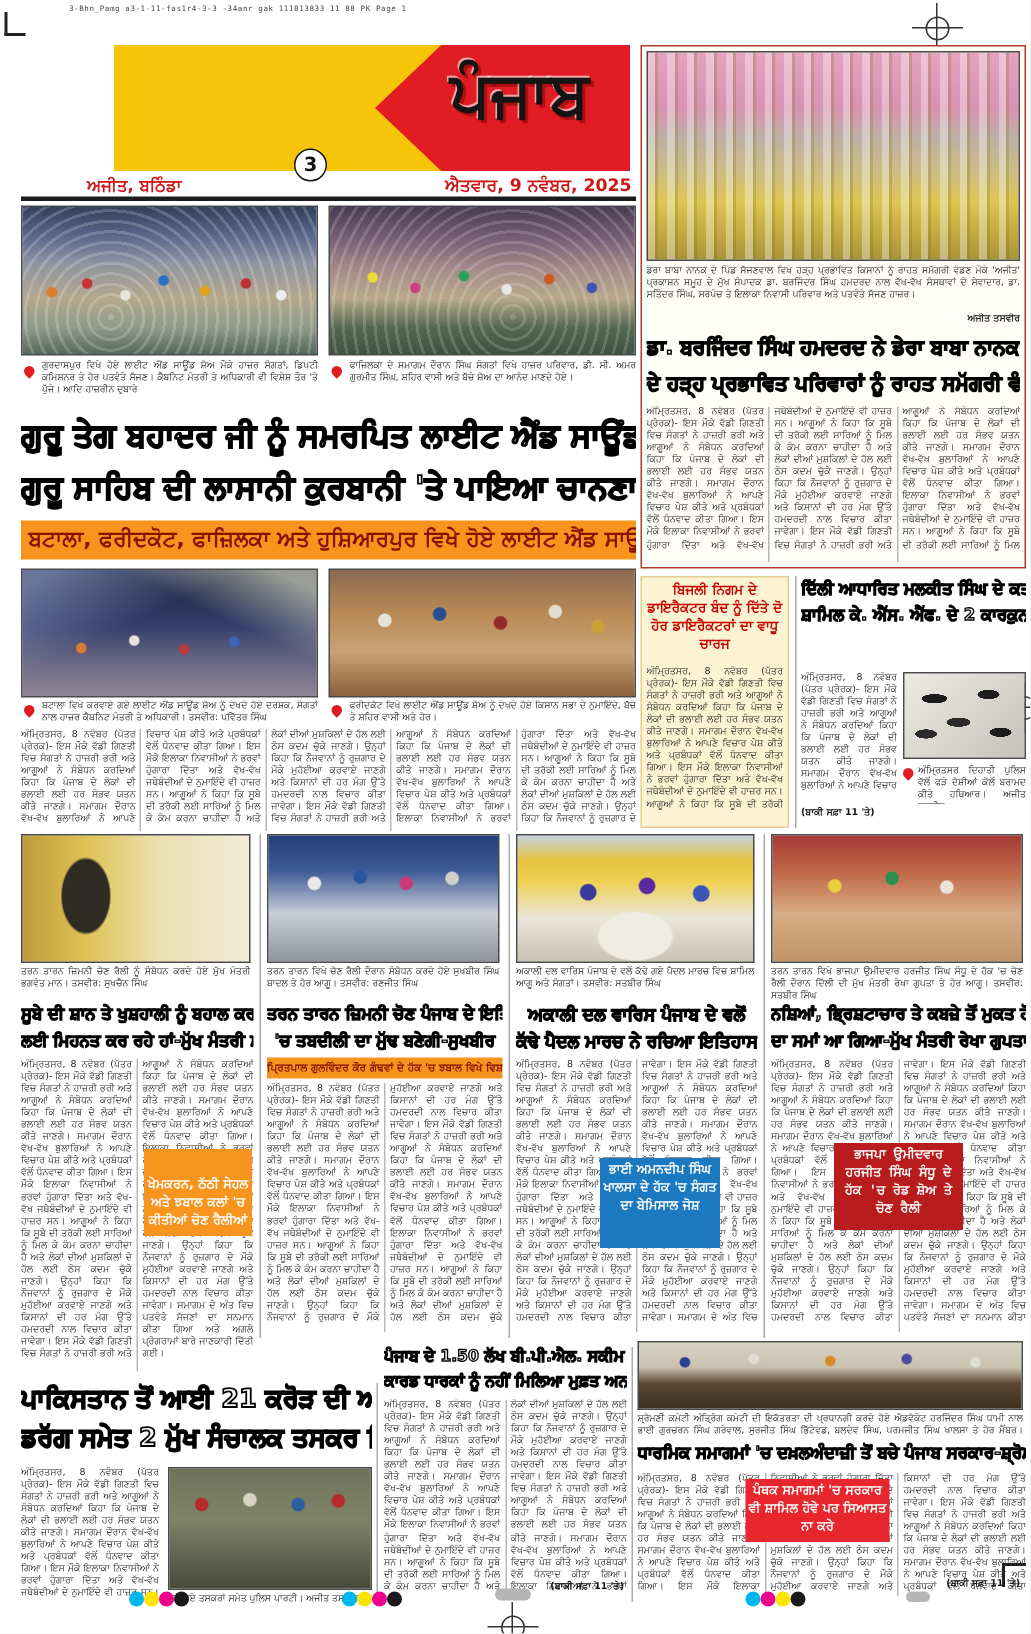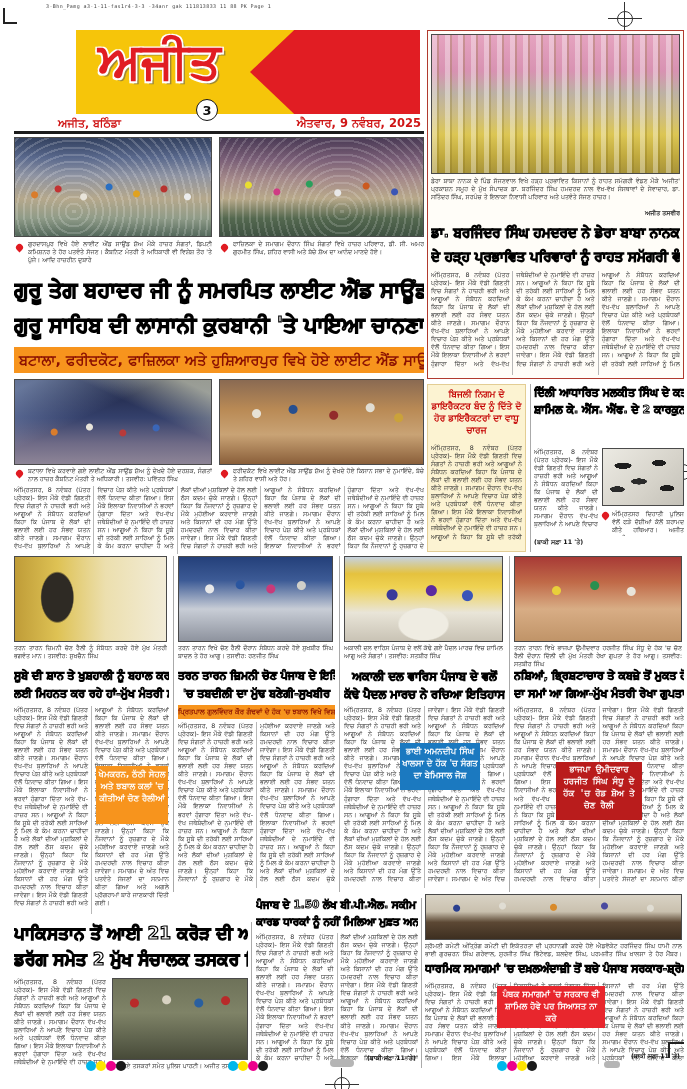--- a/index.html
+++ b/index.html
@@ -134,21 +134,21 @@
       <div class="v"></div>
   </div>
   <div class="abs reg" style="left:666px;top:455px;" data-name="registration-mark-icon">
     <div class="c"></div>
       <div class="h"></div>
       <div class="v"></div>
   </div>
 
   <div class="abs mastY" data-name="masthead-yellow-panel"></div>
   <div class="abs mastR" data-name="masthead-red-panel"></div>
-  <div class="abs mastAjit" data-name="masthead-title-ajit">ਅਜੀਤ</div>
+  <div class="abs mastPunjab" data-name="masthead-title-punjab">ਪੰਜਾਬ</div>
   <div class="abs edition" data-name="edition-label">ਅਜੀਤ, ਬਠਿੰਡਾ</div>
   <div class="abs pgcirc" data-name="page-number-badge">3</div>
   <div class="abs mdate" data-name="masthead-date">ਐਤਵਾਰ, 9 ਨਵੰਬਰ, 2025</div>
 
   <div class="abs" style="left:14px;top:131px;width:410px;height:3px;background:#1c1c1c;" data-name="section-rule"></div>
   <div class="abs photo ph-crowd1" style="left:14px;top:137px;width:198px;height:100px;" data-name="photo-crowd-gurdaspur"></div>
   <div class="abs photo ph-crowd2" style="left:219px;top:137px;width:205px;height:100px;" data-name="photo-crowd-fazilka"></div>
   <div class="abs bullet" style="left:16px;top:244px;" data-name="caption-bullet-icon"></div>
   <div class="abs cap" style="left:28px;top:240px;width:184px;height:28px;" data-name="photo-caption">ਗੁਰਦਾਸਪੁਰ ਵਿਖੇ ਹੋਏ ਲਾਈਟ ਐਂਡ ਸਾਊਂਡ ਸ਼ੋਅ ਮੌਕੇ ਹਾਜ਼ਰ ਸੰਗਤਾਂ, ਡਿਪਟੀ ਕਮਿਸ਼ਨਰ ਤੇ ਹੋਰ ਪਤਵੰਤੇ ਸੱਜਣ। ਕੈਬਨਿਟ ਮੰਤਰੀ ਤੇ ਅਧਿਕਾਰੀ ਵੀ ਵਿਸ਼ੇਸ਼ ਤੌਰ 'ਤੇ ਪੁੱਜੇ। ਆਦਿ ਹਾਜ਼ਰੀਨ ਦੁਬਾਰੇ</div>
   <div class="abs bullet" style="left:221px;top:244px;" data-name="caption-bullet-icon"></div>
@@ -192,39 +192,39 @@
   <div class="abs vr" style="left:173px;top:556px;height:336px;" data-name="column-rule"></div>
   <div class="abs vr" style="left:339px;top:556px;height:336px;" data-name="column-rule"></div>
   <div class="abs vr" style="left:509px;top:556px;height:336px;" data-name="column-rule"></div>
 
   <div class="abs" style="left:14px;top:556px;width:155px;height:362px;" data-name="mid-story-1">
     <div class="photo ph-rally1" style="width:153px;height:86px;" data-name="photo-cm-mann-rally"></div>
     <div class="cap" style="width:153px;height:23px;margin-top:2px;" data-name="photo-caption">ਤਰਨ ਤਾਰਨ ਜ਼ਿਮਨੀ ਚੋਣ ਰੈਲੀ ਨੂੰ ਸੰਬੋਧਨ ਕਰਦੇ ਹੋਏ ਮੁੱਖ ਮੰਤਰੀ ਭਗਵੰਤ ਮਾਨ।  ਤਸਵੀਰ: ਸੁਖਚੈਨ ਸਿੰਘ</div>
     <div class="hl" style="font-size:11px;line-height:18px;height:18px;-webkit-text-stroke:0.9px #000;" data-name="mid-story-1-headline1">ਸੂਬੇ ਦੀ ਸ਼ਾਨ ਤੇ ਖੁਸ਼ਹਾਲੀ ਨੂੰ ਬਹਾਲ ਕਰਨ</div>
     <div class="hl" style="font-size:11px;line-height:18px;height:18px;-webkit-text-stroke:0.9px #000;" data-name="mid-story-1-headline2">ਲਈ ਮਿਹਨਤ ਕਰ ਰਹੇ ਹਾਂ-ਮੁੱਖ ਮੰਤਰੀ ਮਾਨ</div>
     <div class="body" style="width:155px;height:208px;column-count:2;margin-top:3px;" data-name="mid-story-1-body">ਅੰਮ੍ਰਿਤਸਰ, 8 ਨਵੰਬਰ (ਪੱਤਰ ਪ੍ਰੇਰਕ)- ਇਸ ਮੌਕੇ ਵੱਡੀ ਗਿਣਤੀ ਵਿਚ ਸੰਗਤਾਂ ਨੇ ਹਾਜ਼ਰੀ ਭਰੀ ਅਤੇ ਆਗੂਆਂ ਨੇ ਸੰਬੋਧਨ ਕਰਦਿਆਂ ਕਿਹਾ ਕਿ ਪੰਜਾਬ ਦੇ ਲੋਕਾਂ ਦੀ ਭਲਾਈ ਲਈ ਹਰ ਸੰਭਵ ਯਤਨ ਕੀਤੇ ਜਾਣਗੇ। ਸਮਾਗਮ ਦੌਰਾਨ ਵੱਖ-ਵੱਖ ਬੁਲਾਰਿਆਂ ਨੇ ਆਪਣੇ ਵਿਚਾਰ ਪੇਸ਼ ਕੀਤੇ ਅਤੇ ਪ੍ਰਬੰਧਕਾਂ ਵੱਲੋਂ ਧੰਨਵਾਦ ਕੀਤਾ ਗਿਆ। ਇਸ ਮੌਕੇ ਇਲਾਕਾ ਨਿਵਾਸੀਆਂ ਨੇ ਭਰਵਾਂ ਹੁੰਗਾਰਾ ਦਿੱਤਾ ਅਤੇ ਵੱਖ-ਵੱਖ ਜਥੇਬੰਦੀਆਂ ਦੇ ਨੁਮਾਇੰਦੇ ਵੀ ਹਾਜ਼ਰ ਸਨ। ਆਗੂਆਂ ਨੇ ਕਿਹਾ ਕਿ ਸੂਬੇ ਦੀ ਤਰੱਕੀ ਲਈ ਸਾਰਿਆਂ ਨੂੰ ਮਿਲ ਕੇ ਕੰਮ ਕਰਨਾ ਚਾਹੀਦਾ ਹੈ ਅਤੇ ਲੋਕਾਂ ਦੀਆਂ ਮੁਸ਼ਕਿਲਾਂ ਦੇ ਹੱਲ ਲਈ ਠੋਸ ਕਦਮ ਚੁੱਕੇ ਜਾਣਗੇ। ਉਨ੍ਹਾਂ ਕਿਹਾ ਕਿ ਨੌਜਵਾਨਾਂ ਨੂੰ ਰੁਜ਼ਗਾਰ ਦੇ ਮੌਕੇ ਮੁਹੱਈਆ ਕਰਵਾਏ ਜਾਣਗੇ ਅਤੇ ਕਿਸਾਨਾਂ ਦੀ ਹਰ ਮੰਗ ਉੱਤੇ ਹਮਦਰਦੀ ਨਾਲ ਵਿਚਾਰ ਕੀਤਾ ਜਾਵੇਗਾ। ਇਸ ਮੌਕੇ ਵੱਡੀ ਗਿਣਤੀ ਵਿਚ ਸੰਗਤਾਂ ਨੇ ਹਾਜ਼ਰੀ ਭਰੀ ਅਤੇ ਆਗੂਆਂ ਨੇ ਸੰਬੋਧਨ ਕਰਦਿਆਂ ਕਿਹਾ ਕਿ ਪੰਜਾਬ ਦੇ ਲੋਕਾਂ ਦੀ ਭਲਾਈ ਲਈ ਹਰ ਸੰਭਵ ਯਤਨ ਕੀਤੇ ਜਾਣਗੇ। ਸਮਾਗਮ ਦੌਰਾਨ ਵੱਖ-ਵੱਖ ਬੁਲਾਰਿਆਂ ਨੇ ਆਪਣੇ ਵਿਚਾਰ ਪੇਸ਼ ਕੀਤੇ ਅਤੇ ਪ੍ਰਬੰਧਕਾਂ ਵੱਲੋਂ ਧੰਨਵਾਦ ਕੀਤਾ ਗਿਆ। ਇਲਾਕਾ ਨਿਵਾਸੀਆਂ ਨੇ ਭਰਵਾਂ ਹੁੰਗਾਰਾ ਦਿੱਤਾ ਅਤੇ ਵੱਖ-ਵੱਖ ਜਥੇਬੰਦੀਆਂ ਦੇ ਨੁਮਾਇੰਦੇ ਵੀ ਹਾਜ਼ਰ ਸਨ। ਆਗੂਆਂ ਨੇ ਕਿਹਾ ਕਿ ਸੂਬੇ ਦੀ ਤਰੱਕੀ ਲਈ ਸਾਰਿਆਂ ਨੂੰ ਮਿਲ ਕੇ ਕੰਮ ਕਰਨਾ ਚਾਹੀਦਾ ਹੈ ਅਤੇ ਲੋਕਾਂ ਦੀਆਂ ਮੁਸ਼ਕਿਲਾਂ ਦੇ ਹੱਲ ਲਈ ਠੋਸ ਕਦਮ ਚੁੱਕੇ ਜਾਣਗੇ। ਉਨ੍ਹਾਂ ਕਿਹਾ ਕਿ ਨੌਜਵਾਨਾਂ ਨੂੰ ਰੁਜ਼ਗਾਰ ਦੇ ਮੌਕੇ ਮੁਹੱਈਆ ਕਰਵਾਏ ਜਾਣਗੇ ਅਤੇ ਕਿਸਾਨਾਂ ਦੀ ਹਰ ਮੰਗ ਉੱਤੇ ਹਮਦਰਦੀ ਨਾਲ ਵਿਚਾਰ ਕੀਤਾ ਜਾਵੇਗਾ। ਸਮਾਗਮ ਦੇ ਅੰਤ ਵਿਚ ਪਤਵੰਤੇ ਸੱਜਣਾਂ ਦਾ ਸਨਮਾਨ ਕੀਤਾ ਗਿਆ ਅਤੇ ਅਗਲੇ ਪ੍ਰੋਗਰਾਮਾਂ ਬਾਰੇ ਜਾਣਕਾਰੀ ਦਿੱਤੀ ਗਈ।</div>
-    <div class="boxtxt" style="position:absolute;left:82px;top:210px;width:72px;height:58px;background:#f7941d;color:#fff;font-size:8.5px;line-height:1.4;padding:3px 2px;" data-name="mid-story-1-highlight-box">ਖੇਮਕਰਨ, ਠੱਠੀ ਸੇਹਲ ਅਤੇ ਝਬਾਲ ਕਲਾਂ 'ਚ ਕੀਤੀਆਂ ਚੋਣ ਰੈਲੀਆਂ</div>
+    <div class="boxtxt" style="position:absolute;left:82px;top:210px;width:72px;height:58px;background:#f7941d;color:#fff;font-size:8.5px;line-height:1.4;padding:19px 2px;" data-name="mid-story-1-highlight-box">ਖੇਮਕਰਨ, ਠੱਠੀ ਸੇਹਲ ਅਤੇ ਝਬਾਲ ਕਲਾਂ 'ਚ ਕੀਤੀਆਂ ਚੋਣ ਰੈਲੀਆਂ</div>
   </div>
 
   <div class="abs" style="left:178px;top:556px;width:157px;height:336px;" data-name="mid-story-2">
     <div class="photo ph-stage2" style="width:155px;height:86px;" data-name="photo-sukhbir-rally"></div>
     <div class="cap" style="width:155px;height:23px;margin-top:2px;" data-name="photo-caption">ਤਰਨ ਤਾਰਨ ਵਿਖੇ ਚੋਣ ਰੈਲੀ ਦੌਰਾਨ ਸੰਬੋਧਨ ਕਰਦੇ ਹੋਏ ਸੁਖਬੀਰ ਸਿੰਘ ਬਾਦਲ ਤੇ ਹੋਰ ਆਗੂ।  ਤਸਵੀਰ: ਰਣਜੀਤ ਸਿੰਘ</div>
     <div class="hl" style="font-size:11px;line-height:18px;height:18px;-webkit-text-stroke:0.9px #000;" data-name="mid-story-2-headline1">ਤਰਨ ਤਾਰਨ ਜ਼ਿਮਨੀ ਚੋਣ ਪੰਜਾਬ ਦੇ ਇਤਿਹਾਸ</div>
     <div class="hl" style="font-size:11px;line-height:18px;height:18px;-webkit-text-stroke:0.9px #000;" data-name="mid-story-2-headline2">'ਚ ਤਬਦੀਲੀ ਦਾ ਮੁੱਢ ਬਣੇਗੀ-ਸੁਖਬੀਰ</div>
     <div class="subbar" style="height:14px;font-size:7px;line-height:14px;text-align:center;margin-top:2px;" data-name="mid-story-2-subhead">ਪ੍ਰਿਤਪਾਲ ਗੁਲਵਿੰਦਰ ਕੌਰ ਗੰਢਵਾਂ ਦੇ ਹੱਕ 'ਚ ਝਬਾਲ ਵਿਖੇ ਵਿਸ਼ਾਲ ਰੋਸ ਰੈਲੀ</div>
     <div class="body" style="width:157px;height:166px;column-count:2;margin-top:3px;" data-name="mid-story-2-body">ਅੰਮ੍ਰਿਤਸਰ, 8 ਨਵੰਬਰ (ਪੱਤਰ ਪ੍ਰੇਰਕ)- ਇਸ ਮੌਕੇ ਵੱਡੀ ਗਿਣਤੀ ਵਿਚ ਸੰਗਤਾਂ ਨੇ ਹਾਜ਼ਰੀ ਭਰੀ ਅਤੇ ਆਗੂਆਂ ਨੇ ਸੰਬੋਧਨ ਕਰਦਿਆਂ ਕਿਹਾ ਕਿ ਪੰਜਾਬ ਦੇ ਲੋਕਾਂ ਦੀ ਭਲਾਈ ਲਈ ਹਰ ਸੰਭਵ ਯਤਨ ਕੀਤੇ ਜਾਣਗੇ। ਸਮਾਗਮ ਦੌਰਾਨ ਵੱਖ-ਵੱਖ ਬੁਲਾਰਿਆਂ ਨੇ ਆਪਣੇ ਵਿਚਾਰ ਪੇਸ਼ ਕੀਤੇ ਅਤੇ ਪ੍ਰਬੰਧਕਾਂ ਵੱਲੋਂ ਧੰਨਵਾਦ ਕੀਤਾ ਗਿਆ। ਇਸ ਮੌਕੇ ਇਲਾਕਾ ਨਿਵਾਸੀਆਂ ਨੇ ਭਰਵਾਂ ਹੁੰਗਾਰਾ ਦਿੱਤਾ ਅਤੇ ਵੱਖ-ਵੱਖ ਜਥੇਬੰਦੀਆਂ ਦੇ ਨੁਮਾਇੰਦੇ ਵੀ ਹਾਜ਼ਰ ਸਨ। ਆਗੂਆਂ ਨੇ ਕਿਹਾ ਕਿ ਸੂਬੇ ਦੀ ਤਰੱਕੀ ਲਈ ਸਾਰਿਆਂ ਨੂੰ ਮਿਲ ਕੇ ਕੰਮ ਕਰਨਾ ਚਾਹੀਦਾ ਹੈ ਅਤੇ ਲੋਕਾਂ ਦੀਆਂ ਮੁਸ਼ਕਿਲਾਂ ਦੇ ਹੱਲ ਲਈ ਠੋਸ ਕਦਮ ਚੁੱਕੇ ਜਾਣਗੇ। ਉਨ੍ਹਾਂ ਕਿਹਾ ਕਿ ਨੌਜਵਾਨਾਂ ਨੂੰ ਰੁਜ਼ਗਾਰ ਦੇ ਮੌਕੇ ਮੁਹੱਈਆ ਕਰਵਾਏ ਜਾਣਗੇ ਅਤੇ ਕਿਸਾਨਾਂ ਦੀ ਹਰ ਮੰਗ ਉੱਤੇ ਹਮਦਰਦੀ ਨਾਲ ਵਿਚਾਰ ਕੀਤਾ ਜਾਵੇਗਾ। ਇਸ ਮੌਕੇ ਵੱਡੀ ਗਿਣਤੀ ਵਿਚ ਸੰਗਤਾਂ ਨੇ ਹਾਜ਼ਰੀ ਭਰੀ ਅਤੇ ਆਗੂਆਂ ਨੇ ਸੰਬੋਧਨ ਕਰਦਿਆਂ ਕਿਹਾ ਕਿ ਪੰਜਾਬ ਦੇ ਲੋਕਾਂ ਦੀ ਭਲਾਈ ਲਈ ਹਰ ਸੰਭਵ ਯਤਨ ਕੀਤੇ ਜਾਣਗੇ। ਸਮਾਗਮ ਦੌਰਾਨ ਵੱਖ-ਵੱਖ ਬੁਲਾਰਿਆਂ ਨੇ ਆਪਣੇ ਵਿਚਾਰ ਪੇਸ਼ ਕੀਤੇ ਅਤੇ ਪ੍ਰਬੰਧਕਾਂ ਵੱਲੋਂ ਧੰਨਵਾਦ ਕੀਤਾ ਗਿਆ। ਇਲਾਕਾ ਨਿਵਾਸੀਆਂ ਨੇ ਭਰਵਾਂ ਹੁੰਗਾਰਾ ਦਿੱਤਾ ਅਤੇ ਵੱਖ-ਵੱਖ ਜਥੇਬੰਦੀਆਂ ਦੇ ਨੁਮਾਇੰਦੇ ਵੀ ਹਾਜ਼ਰ ਸਨ। ਆਗੂਆਂ ਨੇ ਕਿਹਾ ਕਿ ਸੂਬੇ ਦੀ ਤਰੱਕੀ ਲਈ ਸਾਰਿਆਂ ਨੂੰ ਮਿਲ ਕੇ ਕੰਮ ਕਰਨਾ ਚਾਹੀਦਾ ਹੈ ਅਤੇ ਲੋਕਾਂ ਦੀਆਂ ਮੁਸ਼ਕਿਲਾਂ ਦੇ ਹੱਲ ਲਈ ਠੋਸ ਕਦਮ ਚੁੱਕੇ ਜਾਣਗੇ। ਉਨ੍ਹਾਂ ਕਿਹਾ ਕਿ ਨੌਜਵਾਨਾਂ ਨੂੰ ਰੁਜ਼ਗਾਰ ਦੇ ਮੌਕੇ ਮੁਹੱਈਆ ਕਰਵਾਏ ਜਾਣਗੇ ਅਤੇ ਕਿਸਾਨਾਂ ਦੀ ਹਰ ਮੰਗ ਉੱਤੇ ਹਮਦਰਦੀ ਨਾਲ ਵਿਚਾਰ ਕੀਤਾ ਜਾਵੇਗਾ। ਸਮਾਗਮ ਦੇ ਅੰਤ ਵਿਚ ਪਤਵੰਤੇ ਸੱਜਣਾਂ ਦਾ ਸਨਮਾਨ ਕੀਤਾ ਗਿਆ ਅਤੇ ਅਗਲੇ ਪ੍ਰੋਗਰਾਮਾਂ ਬਾਰੇ ਜਾਣਕਾਰੀ ਦਿੱਤੀ ਗਈ।</div>
   </div>
 
   <div class="abs" style="left:344px;top:556px;width:161px;height:336px;" data-name="mid-story-3">
     <div class="photo ph-march3" style="width:159px;height:86px;" data-name="photo-waris-punjab-march"></div>
     <div class="cap" style="width:159px;height:23px;margin-top:2px;" data-name="photo-caption">ਅਕਾਲੀ ਦਲ ਵਾਰਿਸ ਪੰਜਾਬ ਦੇ ਵਲੋਂ ਕੱਢੇ ਗਏ ਪੈਦਲ ਮਾਰਚ ਵਿਚ ਸ਼ਾਮਿਲ ਆਗੂ ਅਤੇ ਸੰਗਤਾਂ।  ਤਸਵੀਰ: ਸਤਬੀਰ ਸਿੰਘ</div>
     <div class="hl" style="font-size:11.5px;line-height:18px;height:18px;-webkit-text-stroke:0.9px #000;" data-name="mid-story-3-headline1">ਅਕਾਲੀ ਦਲ ਵਾਰਿਸ ਪੰਜਾਬ ਦੇ ਵਲੋਂ</div>
     <div class="hl" style="font-size:11.5px;line-height:18px;height:18px;-webkit-text-stroke:0.9px #000;" data-name="mid-story-3-headline2">ਕੱਢੇ ਪੈਦਲ ਮਾਰਚ ਨੇ ਰਚਿਆ ਇਤਿਹਾਸ</div>
     <div class="body" style="width:161px;height:182px;column-count:2;margin-top:3px;" data-name="mid-story-3-body">ਅੰਮ੍ਰਿਤਸਰ, 8 ਨਵੰਬਰ (ਪੱਤਰ ਪ੍ਰੇਰਕ)- ਇਸ ਮੌਕੇ ਵੱਡੀ ਗਿਣਤੀ ਵਿਚ ਸੰਗਤਾਂ ਨੇ ਹਾਜ਼ਰੀ ਭਰੀ ਅਤੇ ਆਗੂਆਂ ਨੇ ਸੰਬੋਧਨ ਕਰਦਿਆਂ ਕਿਹਾ ਕਿ ਪੰਜਾਬ ਦੇ ਲੋਕਾਂ ਦੀ ਭਲਾਈ ਲਈ ਹਰ ਸੰਭਵ ਯਤਨ ਕੀਤੇ ਜਾਣਗੇ। ਸਮਾਗਮ ਦੌਰਾਨ ਵੱਖ-ਵੱਖ ਬੁਲਾਰਿਆਂ ਨੇ ਆਪਣੇ ਵਿਚਾਰ ਪੇਸ਼ ਕੀਤੇ ਅਤੇ ਪ੍ਰਬੰਧਕਾਂ ਵੱਲੋਂ ਧੰਨਵਾਦ ਕੀਤਾ ਗਿਆ। ਇਸ ਮੌਕੇ ਇਲਾਕਾ ਨਿਵਾਸੀਆਂ ਨੇ ਭਰਵਾਂ ਹੁੰਗਾਰਾ ਦਿੱਤਾ ਅਤੇ ਵੱਖ-ਵੱਖ ਜਥੇਬੰਦੀਆਂ ਦੇ ਨੁਮਾਇੰਦੇ ਵੀ ਹਾਜ਼ਰ ਸਨ। ਆਗੂਆਂ ਨੇ ਕਿਹਾ ਕਿ ਸੂਬੇ ਦੀ ਤਰੱਕੀ ਲਈ ਸਾਰਿਆਂ ਨੂੰ ਮਿਲ ਕੇ ਕੰਮ ਕਰਨਾ ਚਾਹੀਦਾ ਹੈ ਅਤੇ ਲੋਕਾਂ ਦੀਆਂ ਮੁਸ਼ਕਿਲਾਂ ਦੇ ਹੱਲ ਲਈ ਠੋਸ ਕਦਮ ਚੁੱਕੇ ਜਾਣਗੇ। ਉਨ੍ਹਾਂ ਕਿਹਾ ਕਿ ਨੌਜਵਾਨਾਂ ਨੂੰ ਰੁਜ਼ਗਾਰ ਦੇ ਮੌਕੇ ਮੁਹੱਈਆ ਕਰਵਾਏ ਜਾਣਗੇ ਅਤੇ ਕਿਸਾਨਾਂ ਦੀ ਹਰ ਮੰਗ ਉੱਤੇ ਹਮਦਰਦੀ ਨਾਲ ਵਿਚਾਰ ਕੀਤਾ ਜਾਵੇਗਾ। ਇਸ ਮੌਕੇ ਵੱਡੀ ਗਿਣਤੀ ਵਿਚ ਸੰਗਤਾਂ ਨੇ ਹਾਜ਼ਰੀ ਭਰੀ ਅਤੇ ਆਗੂਆਂ ਨੇ ਸੰਬੋਧਨ ਕਰਦਿਆਂ ਕਿਹਾ ਕਿ ਪੰਜਾਬ ਦੇ ਲੋਕਾਂ ਦੀ ਭਲਾਈ ਲਈ ਹਰ ਸੰਭਵ ਯਤਨ ਕੀਤੇ ਜਾਣਗੇ। ਸਮਾਗਮ ਦੌਰਾਨ ਵੱਖ-ਵੱਖ ਬੁਲਾਰਿਆਂ ਨੇ ਆਪਣੇ ਵਿਚਾਰ ਪੇਸ਼ ਕੀਤੇ ਅਤੇ ਪ੍ਰਬੰਧਕਾਂ ਵੱਲੋਂ ਧੰਨਵਾਦ ਕੀਤਾ ਗਿਆ। ਇਲਾਕਾ ਨਿਵਾਸੀਆਂ ਨੇ ਭਰਵਾਂ ਹੁੰਗਾਰਾ ਦਿੱਤਾ ਅਤੇ ਵੱਖ-ਵੱਖ ਜਥੇਬੰਦੀਆਂ ਦੇ ਨੁਮਾਇੰਦੇ ਵੀ ਹਾਜ਼ਰ ਸਨ। ਆਗੂਆਂ ਨੇ ਕਿਹਾ ਕਿ ਸੂਬੇ ਦੀ ਤਰੱਕੀ ਲਈ ਸਾਰਿਆਂ ਨੂੰ ਮਿਲ ਕੇ ਕੰਮ ਕਰਨਾ ਚਾਹੀਦਾ ਹੈ ਅਤੇ ਲੋਕਾਂ ਦੀਆਂ ਮੁਸ਼ਕਿਲਾਂ ਦੇ ਹੱਲ ਲਈ ਠੋਸ ਕਦਮ ਚੁੱਕੇ ਜਾਣਗੇ। ਉਨ੍ਹਾਂ ਕਿਹਾ ਕਿ ਨੌਜਵਾਨਾਂ ਨੂੰ ਰੁਜ਼ਗਾਰ ਦੇ ਮੌਕੇ ਮੁਹੱਈਆ ਕਰਵਾਏ ਜਾਣਗੇ ਅਤੇ ਕਿਸਾਨਾਂ ਦੀ ਹਰ ਮੰਗ ਉੱਤੇ ਹਮਦਰਦੀ ਨਾਲ ਵਿਚਾਰ ਕੀਤਾ ਜਾਵੇਗਾ। ਸਮਾਗਮ ਦੇ ਅੰਤ ਵਿਚ ਪਤਵੰਤੇ ਸੱਜਣਾਂ ਦਾ ਸਨਮਾਨ ਕੀਤਾ ਗਿਆ ਅਤੇ ਅਗਲੇ ਪ੍ਰੋਗਰਾਮਾਂ ਬਾਰੇ ਜਾਣਕਾਰੀ ਦਿੱਤੀ ਗਈ।</div>
-    <div class="boxtxt" style="position:absolute;left:56px;top:187px;width:80px;height:47px;background:#1b79c0;color:#fff;font-size:8.5px;line-height:1.4;padding:3px 2px;" data-name="mid-story-3-highlight-box">ਭਾਈ ਅਮਨਦੀਪ ਸਿੰਘ ਖਾਲਸਾ ਦੇ ਹੱਕ 'ਚ ਸੰਗਤ ਦਾ ਬੇਮਿਸਾਲ ਜੋਸ਼</div>
+    <div class="boxtxt" style="position:absolute;left:56px;top:216px;width:80px;height:60px;background:#1b79c0;color:#fff;font-size:8.5px;line-height:1.4;padding:3px 2px;" data-name="mid-story-3-highlight-box">ਭਾਈ ਅਮਨਦੀਪ ਸਿੰਘ ਖਾਲਸਾ ਦੇ ਹੱਕ 'ਚ ਸੰਗਤ ਦਾ ਬੇਮਿਸਾਲ ਜੋਸ਼</div>
   </div>
 
   <div class="abs" style="left:514px;top:556px;width:170px;height:336px;" data-name="mid-story-4">
     <div class="photo ph-stage4" style="width:168px;height:86px;" data-name="photo-bjp-rally"></div>
     <div class="cap" style="width:168px;height:23px;margin-top:2px;" data-name="photo-caption">ਤਰਨ ਤਾਰਨ ਵਿਖੇ ਭਾਜਪਾ ਉਮੀਦਵਾਰ ਹਰਜੀਤ ਸਿੰਘ ਸੰਧੂ ਦੇ ਹੱਕ 'ਚ ਚੋਣ ਰੈਲੀ ਦੌਰਾਨ ਦਿੱਲੀ ਦੀ ਮੁੱਖ ਮੰਤਰੀ ਰੇਖਾ ਗੁਪਤਾ ਤੇ ਹੋਰ ਆਗੂ।  ਤਸਵੀਰ: ਸਤਬੀਰ ਸਿੰਘ</div>
     <div class="hl" style="font-size:11px;line-height:18px;height:18px;-webkit-text-stroke:0.9px #000;" data-name="mid-story-4-headline1">ਨਸ਼ਿਆਂ, ਭ੍ਰਿਸ਼ਟਾਚਾਰ ਤੇ ਕਬਜ਼ੇ ਤੋਂ ਮੁਕਤ ਹੋਏ</div>
     <div class="hl" style="font-size:11px;line-height:18px;height:18px;-webkit-text-stroke:0.9px #000;" data-name="mid-story-4-headline2">ਦਾ ਸਮਾਂ ਆ ਗਿਆ-ਮੁੱਖ ਮੰਤਰੀ ਰੇਖਾ ਗੁਪਤਾ</div>
     <div class="body" style="width:170px;height:182px;column-count:2;margin-top:3px;" data-name="mid-story-4-body">ਅੰਮ੍ਰਿਤਸਰ, 8 ਨਵੰਬਰ (ਪੱਤਰ ਪ੍ਰੇਰਕ)- ਇਸ ਮੌਕੇ ਵੱਡੀ ਗਿਣਤੀ ਵਿਚ ਸੰਗਤਾਂ ਨੇ ਹਾਜ਼ਰੀ ਭਰੀ ਅਤੇ ਆਗੂਆਂ ਨੇ ਸੰਬੋਧਨ ਕਰਦਿਆਂ ਕਿਹਾ ਕਿ ਪੰਜਾਬ ਦੇ ਲੋਕਾਂ ਦੀ ਭਲਾਈ ਲਈ ਹਰ ਸੰਭਵ ਯਤਨ ਕੀਤੇ ਜਾਣਗੇ। ਸਮਾਗਮ ਦੌਰਾਨ ਵੱਖ-ਵੱਖ ਬੁਲਾਰਿਆਂ ਨੇ ਆਪਣੇ ਵਿਚਾਰ ਪੇਸ਼ ਕੀਤੇ ਅਤੇ ਪ੍ਰਬੰਧਕਾਂ ਵੱਲੋਂ ਧੰਨਵਾਦ ਕੀਤਾ ਗਿਆ। ਇਸ ਮੌਕੇ ਇਲਾਕਾ ਨਿਵਾਸੀਆਂ ਨੇ ਭਰਵਾਂ ਹੁੰਗਾਰਾ ਦਿੱਤਾ ਅਤੇ ਵੱਖ-ਵੱਖ ਜਥੇਬੰਦੀਆਂ ਦੇ ਨੁਮਾਇੰਦੇ ਵੀ ਹਾਜ਼ਰ ਸਨ। ਆਗੂਆਂ ਨੇ ਕਿਹਾ ਕਿ ਸੂਬੇ ਦੀ ਤਰੱਕੀ ਲਈ ਸਾਰਿਆਂ ਨੂੰ ਮਿਲ ਕੇ ਕੰਮ ਕਰਨਾ ਚਾਹੀਦਾ ਹੈ ਅਤੇ ਲੋਕਾਂ ਦੀਆਂ ਮੁਸ਼ਕਿਲਾਂ ਦੇ ਹੱਲ ਲਈ ਠੋਸ ਕਦਮ ਚੁੱਕੇ ਜਾਣਗੇ। ਉਨ੍ਹਾਂ ਕਿਹਾ ਕਿ ਨੌਜਵਾਨਾਂ ਨੂੰ ਰੁਜ਼ਗਾਰ ਦੇ ਮੌਕੇ ਮੁਹੱਈਆ ਕਰਵਾਏ ਜਾਣਗੇ ਅਤੇ ਕਿਸਾਨਾਂ ਦੀ ਹਰ ਮੰਗ ਉੱਤੇ ਹਮਦਰਦੀ ਨਾਲ ਵਿਚਾਰ ਕੀਤਾ ਜਾਵੇਗਾ। ਇਸ ਮੌਕੇ ਵੱਡੀ ਗਿਣਤੀ ਵਿਚ ਸੰਗਤਾਂ ਨੇ ਹਾਜ਼ਰੀ ਭਰੀ ਅਤੇ ਆਗੂਆਂ ਨੇ ਸੰਬੋਧਨ ਕਰਦਿਆਂ ਕਿਹਾ ਕਿ ਪੰਜਾਬ ਦੇ ਲੋਕਾਂ ਦੀ ਭਲਾਈ ਲਈ ਹਰ ਸੰਭਵ ਯਤਨ ਕੀਤੇ ਜਾਣਗੇ। ਸਮਾਗਮ ਦੌਰਾਨ ਵੱਖ-ਵੱਖ ਬੁਲਾਰਿਆਂ ਨੇ ਆਪਣੇ ਵਿਚਾਰ ਪੇਸ਼ ਕੀਤੇ ਅਤੇ ਪ੍ਰਬੰਧਕਾਂ ਵੱਲੋਂ ਧੰਨਵਾਦ ਕੀਤਾ ਗਿਆ। ਇਲਾਕਾ ਨਿਵਾਸੀਆਂ ਨੇ ਭਰਵਾਂ ਹੁੰਗਾਰਾ ਦਿੱਤਾ ਅਤੇ ਵੱਖ-ਵੱਖ ਜਥੇਬੰਦੀਆਂ ਦੇ ਨੁਮਾਇੰਦੇ ਵੀ ਹਾਜ਼ਰ ਸਨ। ਆਗੂਆਂ ਨੇ ਕਿਹਾ ਕਿ ਸੂਬੇ ਦੀ ਤਰੱਕੀ ਲਈ ਸਾਰਿਆਂ ਨੂੰ ਮਿਲ ਕੇ ਕੰਮ ਕਰਨਾ ਚਾਹੀਦਾ ਹੈ ਅਤੇ ਲੋਕਾਂ ਦੀਆਂ ਮੁਸ਼ਕਿਲਾਂ ਦੇ ਹੱਲ ਲਈ ਠੋਸ ਕਦਮ ਚੁੱਕੇ ਜਾਣਗੇ। ਉਨ੍ਹਾਂ ਕਿਹਾ ਕਿ ਨੌਜਵਾਨਾਂ ਨੂੰ ਰੁਜ਼ਗਾਰ ਦੇ ਮੌਕੇ ਮੁਹੱਈਆ ਕਰਵਾਏ ਜਾਣਗੇ ਅਤੇ ਕਿਸਾਨਾਂ ਦੀ ਹਰ ਮੰਗ ਉੱਤੇ ਹਮਦਰਦੀ ਨਾਲ ਵਿਚਾਰ ਕੀਤਾ ਜਾਵੇਗਾ। ਸਮਾਗਮ ਦੇ ਅੰਤ ਵਿਚ ਪਤਵੰਤੇ ਸੱਜਣਾਂ ਦਾ ਸਨਮਾਨ ਕੀਤਾ ਗਿਆ ਅਤੇ ਅਗਲੇ ਪ੍ਰੋਗਰਾਮਾਂ ਬਾਰੇ ਜਾਣਕਾਰੀ ਦਿੱਤੀ ਗਈ।</div>
     <div class="boxtxt" style="position:absolute;left:42px;top:206px;width:86px;height:58px;background:#b91c1c;color:#fff;font-size:8.5px;line-height:1.4;padding:3px 2px;font-family:Liberation Mono, monospace;" data-name="mid-story-4-highlight-box">ਭਾਜਪਾ ਉਮੀਦਵਾਰ ਹਰਜੀਤ ਸਿੰਘ ਸੰਧੂ ਦੇ ਹੱਕ 'ਚ ਰੋਡ ਸ਼ੋਅ ਤੇ ਚੋਣ ਰੈਲੀ</div>
   </div>
@@ -245,21 +245,21 @@
     <div class="hl" style="font-size:10.5px;line-height:17px;height:17px;-webkit-text-stroke:0.9px #000;" data-name="ration-headline-line2">ਕਾਰਡ ਧਾਰਕਾਂ ਨੂੰ ਨਹੀਂ ਮਿਲਿਆ ਮੁਫ਼ਤ ਅਨਾਜ</div>
     <div class="body" style="width:162px;height:130px;column-count:2;margin-top:3px;" data-name="ration-body-text">ਅੰਮ੍ਰਿਤਸਰ, 8 ਨਵੰਬਰ (ਪੱਤਰ ਪ੍ਰੇਰਕ)- ਇਸ ਮੌਕੇ ਵੱਡੀ ਗਿਣਤੀ ਵਿਚ ਸੰਗਤਾਂ ਨੇ ਹਾਜ਼ਰੀ ਭਰੀ ਅਤੇ ਆਗੂਆਂ ਨੇ ਸੰਬੋਧਨ ਕਰਦਿਆਂ ਕਿਹਾ ਕਿ ਪੰਜਾਬ ਦੇ ਲੋਕਾਂ ਦੀ ਭਲਾਈ ਲਈ ਹਰ ਸੰਭਵ ਯਤਨ ਕੀਤੇ ਜਾਣਗੇ। ਸਮਾਗਮ ਦੌਰਾਨ ਵੱਖ-ਵੱਖ ਬੁਲਾਰਿਆਂ ਨੇ ਆਪਣੇ ਵਿਚਾਰ ਪੇਸ਼ ਕੀਤੇ ਅਤੇ ਪ੍ਰਬੰਧਕਾਂ ਵੱਲੋਂ ਧੰਨਵਾਦ ਕੀਤਾ ਗਿਆ। ਇਸ ਮੌਕੇ ਇਲਾਕਾ ਨਿਵਾਸੀਆਂ ਨੇ ਭਰਵਾਂ ਹੁੰਗਾਰਾ ਦਿੱਤਾ ਅਤੇ ਵੱਖ-ਵੱਖ ਜਥੇਬੰਦੀਆਂ ਦੇ ਨੁਮਾਇੰਦੇ ਵੀ ਹਾਜ਼ਰ ਸਨ। ਆਗੂਆਂ ਨੇ ਕਿਹਾ ਕਿ ਸੂਬੇ ਦੀ ਤਰੱਕੀ ਲਈ ਸਾਰਿਆਂ ਨੂੰ ਮਿਲ ਕੇ ਕੰਮ ਕਰਨਾ ਚਾਹੀਦਾ ਹੈ ਅਤੇ ਲੋਕਾਂ ਦੀਆਂ ਮੁਸ਼ਕਿਲਾਂ ਦੇ ਹੱਲ ਲਈ ਠੋਸ ਕਦਮ ਚੁੱਕੇ ਜਾਣਗੇ। ਉਨ੍ਹਾਂ ਕਿਹਾ ਕਿ ਨੌਜਵਾਨਾਂ ਨੂੰ ਰੁਜ਼ਗਾਰ ਦੇ ਮੌਕੇ ਮੁਹੱਈਆ ਕਰਵਾਏ ਜਾਣਗੇ ਅਤੇ ਕਿਸਾਨਾਂ ਦੀ ਹਰ ਮੰਗ ਉੱਤੇ ਹਮਦਰਦੀ ਨਾਲ ਵਿਚਾਰ ਕੀਤਾ ਜਾਵੇਗਾ। ਇਸ ਮੌਕੇ ਵੱਡੀ ਗਿਣਤੀ ਵਿਚ ਸੰਗਤਾਂ ਨੇ ਹਾਜ਼ਰੀ ਭਰੀ ਅਤੇ ਆਗੂਆਂ ਨੇ ਸੰਬੋਧਨ ਕਰਦਿਆਂ ਕਿਹਾ ਕਿ ਪੰਜਾਬ ਦੇ ਲੋਕਾਂ ਦੀ ਭਲਾਈ ਲਈ ਹਰ ਸੰਭਵ ਯਤਨ ਕੀਤੇ ਜਾਣਗੇ। ਸਮਾਗਮ ਦੌਰਾਨ ਵੱਖ-ਵੱਖ ਬੁਲਾਰਿਆਂ ਨੇ ਆਪਣੇ ਵਿਚਾਰ ਪੇਸ਼ ਕੀਤੇ ਅਤੇ ਪ੍ਰਬੰਧਕਾਂ ਵੱਲੋਂ ਧੰਨਵਾਦ ਕੀਤਾ ਗਿਆ। ਇਲਾਕਾ ਨਿਵਾਸੀਆਂ ਨੇ ਭਰਵਾਂ ਹੁੰਗਾਰਾ ਦਿੱਤਾ ਅਤੇ ਵੱਖ-ਵੱਖ ਜਥੇਬੰਦੀਆਂ ਦੇ ਨੁਮਾਇੰਦੇ ਵੀ ਹਾਜ਼ਰ ਸਨ। ਆਗੂਆਂ ਨੇ ਕਿਹਾ ਕਿ ਸੂਬੇ ਦੀ ਤਰੱਕੀ ਲਈ ਸਾਰਿਆਂ ਨੂੰ ਮਿਲ ਕੇ ਕੰਮ ਕਰਨਾ ਚਾਹੀਦਾ ਹੈ ਅਤੇ ਲੋਕਾਂ ਦੀਆਂ ਮੁਸ਼ਕਿਲਾਂ ਦੇ ਹੱਲ ਲਈ ਠੋਸ ਕਦਮ ਚੁੱਕੇ ਜਾਣਗੇ। ਉਨ੍ਹਾਂ ਕਿਹਾ ਕਿ ਨੌਜਵਾਨਾਂ ਨੂੰ ਰੁਜ਼ਗਾਰ ਦੇ ਮੌਕੇ ਮੁਹੱਈਆ ਕਰਵਾਏ ਜਾਣਗੇ ਅਤੇ ਕਿਸਾਨਾਂ ਦੀ ਹਰ ਮੰਗ ਉੱਤੇ ਹਮਦਰਦੀ ਨਾਲ ਵਿਚਾਰ ਕੀਤਾ ਜਾਵੇਗਾ। ਸਮਾਗਮ ਦੇ ਅੰਤ ਵਿਚ ਪਤਵੰਤੇ ਸੱਜਣਾਂ ਦਾ ਸਨਮਾਨ ਕੀਤਾ ਗਿਆ ਅਤੇ ਅਗਲੇ ਪ੍ਰੋਗਰਾਮਾਂ ਬਾਰੇ ਜਾਣਕਾਰੀ ਦਿੱਤੀ ਗਈ।</div>
     <div class="cont" style="position:absolute;right:2px;top:158px;" data-name="continued-marker">(ਬਾਕੀ ਸਫ਼ਾ 11 'ਤੇ)</div>
   </div>
 
   <div class="abs" style="left:425px;top:894px;width:259px;height:176px;" data-name="sgpc-story">
     <div class="photo ph-meeting" style="width:257px;height:46px;" data-name="photo-sgpc-meeting"></div>
     <div class="cap" style="width:257px;height:16px;margin-top:2px;" data-name="photo-caption">ਸ਼੍ਰੋਮਣੀ ਕਮੇਟੀ ਅੰਤ੍ਰਿੰਗ ਕਮੇਟੀ ਦੀ ਇਕੱਤਰਤਾ ਦੀ ਪ੍ਰਧਾਨਗੀ ਕਰਦੇ ਹੋਏ ਐਡਵੋਕੇਟ ਹਰਜਿੰਦਰ ਸਿੰਘ ਧਾਮੀ ਨਾਲ ਭਾਈ ਗੁਰਚਰਨ ਸਿੰਘ ਗਰੇਵਾਲ, ਸੁਰਜੀਤ ਸਿੰਘ ਭਿੱਟੇਵਡ, ਬਲਦੇਵ ਸਿੰਘ, ਪਰਮਜੀਤ ਸਿੰਘ ਖਾਲਸਾ ਤੇ ਹੋਰ ਮੈਂਬਰ।  ਅਜੀਤ ਤਸਵੀਰ</div>
     <div class="hl" style="font-size:11px;line-height:18px;height:18px;margin-top:2px;-webkit-text-stroke:0.9px #000;" data-name="sgpc-headline">ਧਾਰਮਿਕ ਸਮਾਗਮਾਂ 'ਚ ਦਖ਼ਲਅੰਦਾਜ਼ੀ ਤੋਂ ਬਚੇ ਪੰਜਾਬ ਸਰਕਾਰ-ਸ਼੍ਰੋਮਣੀ ਕਮੇਟੀ</div>
     <div class="body" style="position:absolute;left:0;top:88px;width:259px;height:82px;column-count:3;" data-name="sgpc-body-text">ਅੰਮ੍ਰਿਤਸਰ, 8 ਨਵੰਬਰ (ਪੱਤਰ ਪ੍ਰੇਰਕ)- ਇਸ ਮੌਕੇ ਵੱਡੀ ਗਿਣਤੀ ਵਿਚ ਸੰਗਤਾਂ ਨੇ ਹਾਜ਼ਰੀ ਭਰੀ ਅਤੇ ਆਗੂਆਂ ਨੇ ਸੰਬੋਧਨ ਕਰਦਿਆਂ ਕਿਹਾ ਕਿ ਪੰਜਾਬ ਦੇ ਲੋਕਾਂ ਦੀ ਭਲਾਈ ਲਈ ਹਰ ਸੰਭਵ ਯਤਨ ਕੀਤੇ ਜਾਣਗੇ। ਸਮਾਗਮ ਦੌਰਾਨ ਵੱਖ-ਵੱਖ ਬੁਲਾਰਿਆਂ ਨੇ ਆਪਣੇ ਵਿਚਾਰ ਪੇਸ਼ ਕੀਤੇ ਅਤੇ ਪ੍ਰਬੰਧਕਾਂ ਵੱਲੋਂ ਧੰਨਵਾਦ ਕੀਤਾ ਗਿਆ। ਇਸ ਮੌਕੇ ਇਲਾਕਾ ਨਿਵਾਸੀਆਂ ਨੇ ਭਰਵਾਂ ਹੁੰਗਾਰਾ ਦਿੱਤਾ ਅਤੇ ਵੱਖ-ਵੱਖ ਜਥੇਬੰਦੀਆਂ ਦੇ ਨੁਮਾਇੰਦੇ ਵੀ ਹਾਜ਼ਰ ਸਨ। ਆਗੂਆਂ ਨੇ ਕਿਹਾ ਕਿ ਸੂਬੇ ਦੀ ਤਰੱਕੀ ਲਈ ਸਾਰਿਆਂ ਨੂੰ ਮਿਲ ਕੇ ਕੰਮ ਕਰਨਾ ਚਾਹੀਦਾ ਹੈ ਅਤੇ ਲੋਕਾਂ ਦੀਆਂ ਮੁਸ਼ਕਿਲਾਂ ਦੇ ਹੱਲ ਲਈ ਠੋਸ ਕਦਮ ਚੁੱਕੇ ਜਾਣਗੇ। ਉਨ੍ਹਾਂ ਕਿਹਾ ਕਿ ਨੌਜਵਾਨਾਂ ਨੂੰ ਰੁਜ਼ਗਾਰ ਦੇ ਮੌਕੇ ਮੁਹੱਈਆ ਕਰਵਾਏ ਜਾਣਗੇ ਅਤੇ ਕਿਸਾਨਾਂ ਦੀ ਹਰ ਮੰਗ ਉੱਤੇ ਹਮਦਰਦੀ ਨਾਲ ਵਿਚਾਰ ਕੀਤਾ ਜਾਵੇਗਾ। ਇਸ ਮੌਕੇ ਵੱਡੀ ਗਿਣਤੀ ਵਿਚ ਸੰਗਤਾਂ ਨੇ ਹਾਜ਼ਰੀ ਭਰੀ ਅਤੇ ਆਗੂਆਂ ਨੇ ਸੰਬੋਧਨ ਕਰਦਿਆਂ ਕਿਹਾ ਕਿ ਪੰਜਾਬ ਦੇ ਲੋਕਾਂ ਦੀ ਭਲਾਈ ਲਈ ਹਰ ਸੰਭਵ ਯਤਨ ਕੀਤੇ ਜਾਣਗੇ। ਸਮਾਗਮ ਦੌਰਾਨ ਵੱਖ-ਵੱਖ ਬੁਲਾਰਿਆਂ ਨੇ ਆਪਣੇ ਵਿਚਾਰ ਪੇਸ਼ ਕੀਤੇ ਅਤੇ ਪ੍ਰਬੰਧਕਾਂ ਵੱਲੋਂ ਧੰਨਵਾਦ ਕੀਤਾ ਗਿਆ। ਇਲਾਕਾ ਨਿਵਾਸੀਆਂ ਨੇ ਭਰਵਾਂ ਹੁੰਗਾਰਾ ਦਿੱਤਾ ਅਤੇ ਵੱਖ-ਵੱਖ ਜਥੇਬੰਦੀਆਂ ਦੇ ਨੁਮਾਇੰਦੇ ਵੀ ਹਾਜ਼ਰ ਸਨ। ਆਗੂਆਂ ਨੇ ਕਿਹਾ ਕਿ ਸੂਬੇ ਦੀ ਤਰੱਕੀ ਲਈ ਸਾਰਿਆਂ ਨੂੰ ਮਿਲ ਕੇ ਕੰਮ ਕਰਨਾ ਚਾਹੀਦਾ ਹੈ ਅਤੇ ਲੋਕਾਂ ਦੀਆਂ ਮੁਸ਼ਕਿਲਾਂ ਦੇ ਹੱਲ ਲਈ ਠੋਸ ਕਦਮ ਚੁੱਕੇ ਜਾਣਗੇ। ਉਨ੍ਹਾਂ ਕਿਹਾ ਕਿ ਨੌਜਵਾਨਾਂ ਨੂੰ ਰੁਜ਼ਗਾਰ ਦੇ ਮੌਕੇ ਮੁਹੱਈਆ ਕਰਵਾਏ ਜਾਣਗੇ ਅਤੇ ਕਿਸਾਨਾਂ ਦੀ ਹਰ ਮੰਗ ਉੱਤੇ ਹਮਦਰਦੀ ਨਾਲ ਵਿਚਾਰ ਕੀਤਾ ਜਾਵੇਗਾ। ਸਮਾਗਮ ਦੇ ਅੰਤ ਵਿਚ ਪਤਵੰਤੇ ਸੱਜਣਾਂ ਦਾ ਸਨਮਾਨ ਕੀਤਾ ਗਿਆ ਅਤੇ ਅਗਲੇ ਪ੍ਰੋਗਰਾਮਾਂ ਬਾਰੇ ਜਾਣਕਾਰੀ ਦਿੱਤੀ ਗਈ।</div>
-    <div class="boxtxt" style="position:absolute;left:72px;top:92px;width:108px;height:42px;background:#e8262d;color:#fff;font-size:8.5px;line-height:1.4;padding:3px 2px;" data-name="sgpc-highlight-box">ਪੰਥਕ ਸਮਾਗਮਾਂ 'ਚ ਸਰਕਾਰ ਵੀ ਸ਼ਾਮਿਲ ਹੋਵੇ ਪਰ ਸਿਆਸਤ ਨਾ ਕਰੇ</div>
+    <div class="boxtxt" style="position:absolute;left:72px;top:92px;width:96px;height:42px;background:#e8262d;color:#fff;font-size:8.5px;line-height:1.4;padding:3px 2px;" data-name="sgpc-highlight-box">ਪੰਥਕ ਸਮਾਗਮਾਂ 'ਚ ਸਰਕਾਰ ਵੀ ਸ਼ਾਮਿਲ ਹੋਵੇ ਪਰ ਸਿਆਸਤ ਨਾ ਕਰੇ</div>
     <div class="cont" style="position:absolute;right:4px;top:158px;" data-name="continued-marker">(ਬਾਕੀ ਸਫ਼ਾ 11 'ਤੇ)</div>
   </div>
 
   <div class="abs dot" style="left:86px;top:1061px;background:#00b7eb;" data-name="cmyk-dot-cyan"></div>
   <div class="abs dot" style="left:96px;top:1061px;background:#ffe400;" data-name="cmyk-dot-yellow"></div>
   <div class="abs dot" style="left:106px;top:1061px;background:#ec008c;" data-name="cmyk-dot-magenta"></div>
   <div class="abs dot" style="left:116px;top:1061px;background:#1a1a1a;" data-name="cmyk-dot-black"></div>
 
   <div class="abs dot" style="left:228px;top:1061px;background:#00b7eb;" data-name="cmyk-dot-cyan"></div>
   <div class="abs dot" style="left:238px;top:1061px;background:#ffe400;" data-name="cmyk-dot-yellow"></div>

